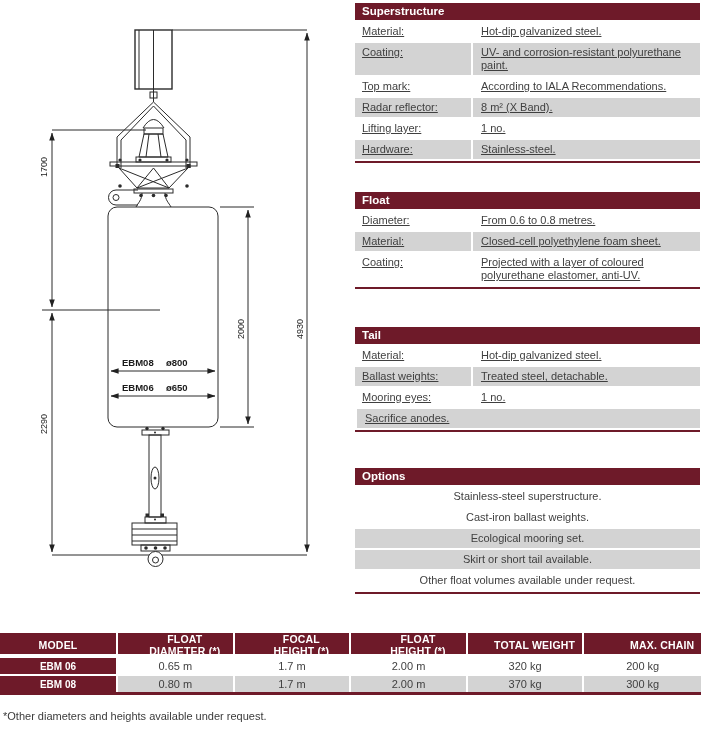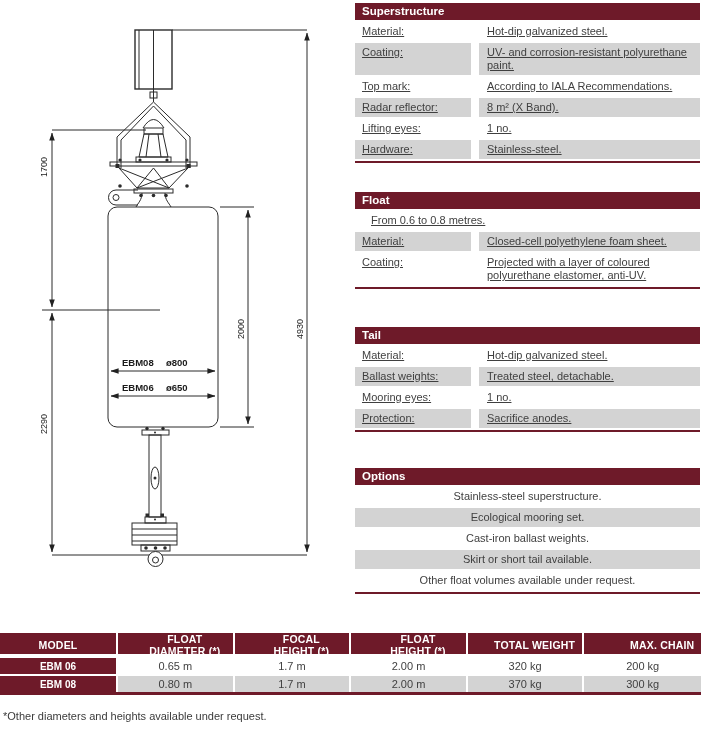--- a/index.html
+++ b/index.html
@@ -15,21 +15,21 @@
   .dia-text{font:9.5px "Liberation Sans", sans-serif;fill:#1a1a1a;font-weight:bold;}
 
   
   .spec-table{position:absolute;left:355px;width:345px;border-bottom:2.5px solid #6e1a29;}
   .spec-header{
     background:#6e1a29;color:#fff;font-weight:bold;font-size:11.5px;
     line-height:17px;height:17px;padding:0 8px 0 7px;margin-bottom:2px;
   }
   .spec-row{display:flex;margin-bottom:2px;align-items:stretch;text-decoration:underline;}
   .spec-label{width:116px;padding:3px 4px 3px 7px;box-sizing:border-box;font-size:11px;line-height:13px;}
-  .spec-value{flex:1;margin-left:8px;padding:3px 6px 3px 8px;font-size:11px;line-height:13px;}
+  .spec-value{flex:1;margin-left:2px;padding:3px 6px 3px 8px;font-size:11px;line-height:13px;}
   .spec-row.alt .spec-label,.spec-row.alt .spec-value{background:#d3d3d3;}
   .opt-row{padding:3px 7px;font-size:11px;line-height:13px;margin-bottom:2px;text-align:center;}
   .opt-row.alt{background:#d3d3d3;}
 
   
   .model-table{position:absolute;left:0;top:633px;width:701px;border-bottom:3px solid #6e1a29;}
   .mt-header{display:grid;grid-template-columns:118px repeat(5,1fr);background:#6e1a29;height:21px;margin-bottom:4px;gap:19px;}
   .mt-hcell{
     display:flex;flex-direction:column;align-items:center;justify-content:center;
     color:#fff;font-weight:bold;font-size:10.5px;line-height:12px;letter-spacing:.2px;
@@ -170,32 +170,33 @@
     </div>
     <div class="spec-row">
       <div class="spec-label">Top mark:</div>
       <div class="spec-value">According to IALA Recommendations.</div>
     </div>
     <div class="spec-row alt">
       <div class="spec-label">Radar reflector:</div>
       <div class="spec-value">8 m²  (X Band).</div>
     </div>
     <div class="spec-row">
-      <div class="spec-label">Lifting eyes:</div>
+      <div class="spec-label">Lifting layer:</div>
       <div class="spec-value">1 no.</div>
     </div>
     <div class="spec-row alt">
       <div class="spec-label">Hardware:</div>
       <div class="spec-value">Stainless-steel.</div>
     </div>
   </section>
 
   <section class="spec-table" style="top:192px">
     <div class="spec-header">Float</div>
     <div class="spec-row">
+      <div class="spec-label">Diameter:</div>
       <div class="spec-value">From 0.6 to 0.8 metres.</div>
     </div>
     <div class="spec-row alt">
       <div class="spec-label">Material:</div>
       <div class="spec-value">Closed-cell polyethylene foam sheet.</div>
     </div>
     <div class="spec-row">
       <div class="spec-label">Coating:</div>
       <div class="spec-value">Projected with a layer of coloured polyurethane elastomer, anti-UV.</div>
     </div>
@@ -209,30 +210,29 @@
     </div>
     <div class="spec-row alt">
       <div class="spec-label">Ballast weights:</div>
       <div class="spec-value">Treated steel, detachable.</div>
     </div>
     <div class="spec-row">
       <div class="spec-label">Mooring eyes:</div>
       <div class="spec-value">1 no.</div>
     </div>
     <div class="spec-row alt">
-      <div class="spec-label">Protection:</div>
       <div class="spec-value">Sacrifice anodes.</div>
     </div>
   </section>
 
   <section class="spec-table" style="top:468px">
     <div class="spec-header">Options</div>
     <div class="opt-row">Stainless-steel superstructure.</div>
+    <div class="opt-row">Cast-iron ballast weights.</div>
     <div class="opt-row alt">Ecological mooring set.</div>
-    <div class="opt-row">Cast-iron ballast weights.</div>
     <div class="opt-row alt">Skirt or short tail available.</div>
     <div class="opt-row">Other float volumes available under request.</div>
   </section>
 
   <div class="model-table">
     <div class="mt-header">
       <div class="mt-hcell">
         <span>MODEL</span>
           <span></span>
       </div>

